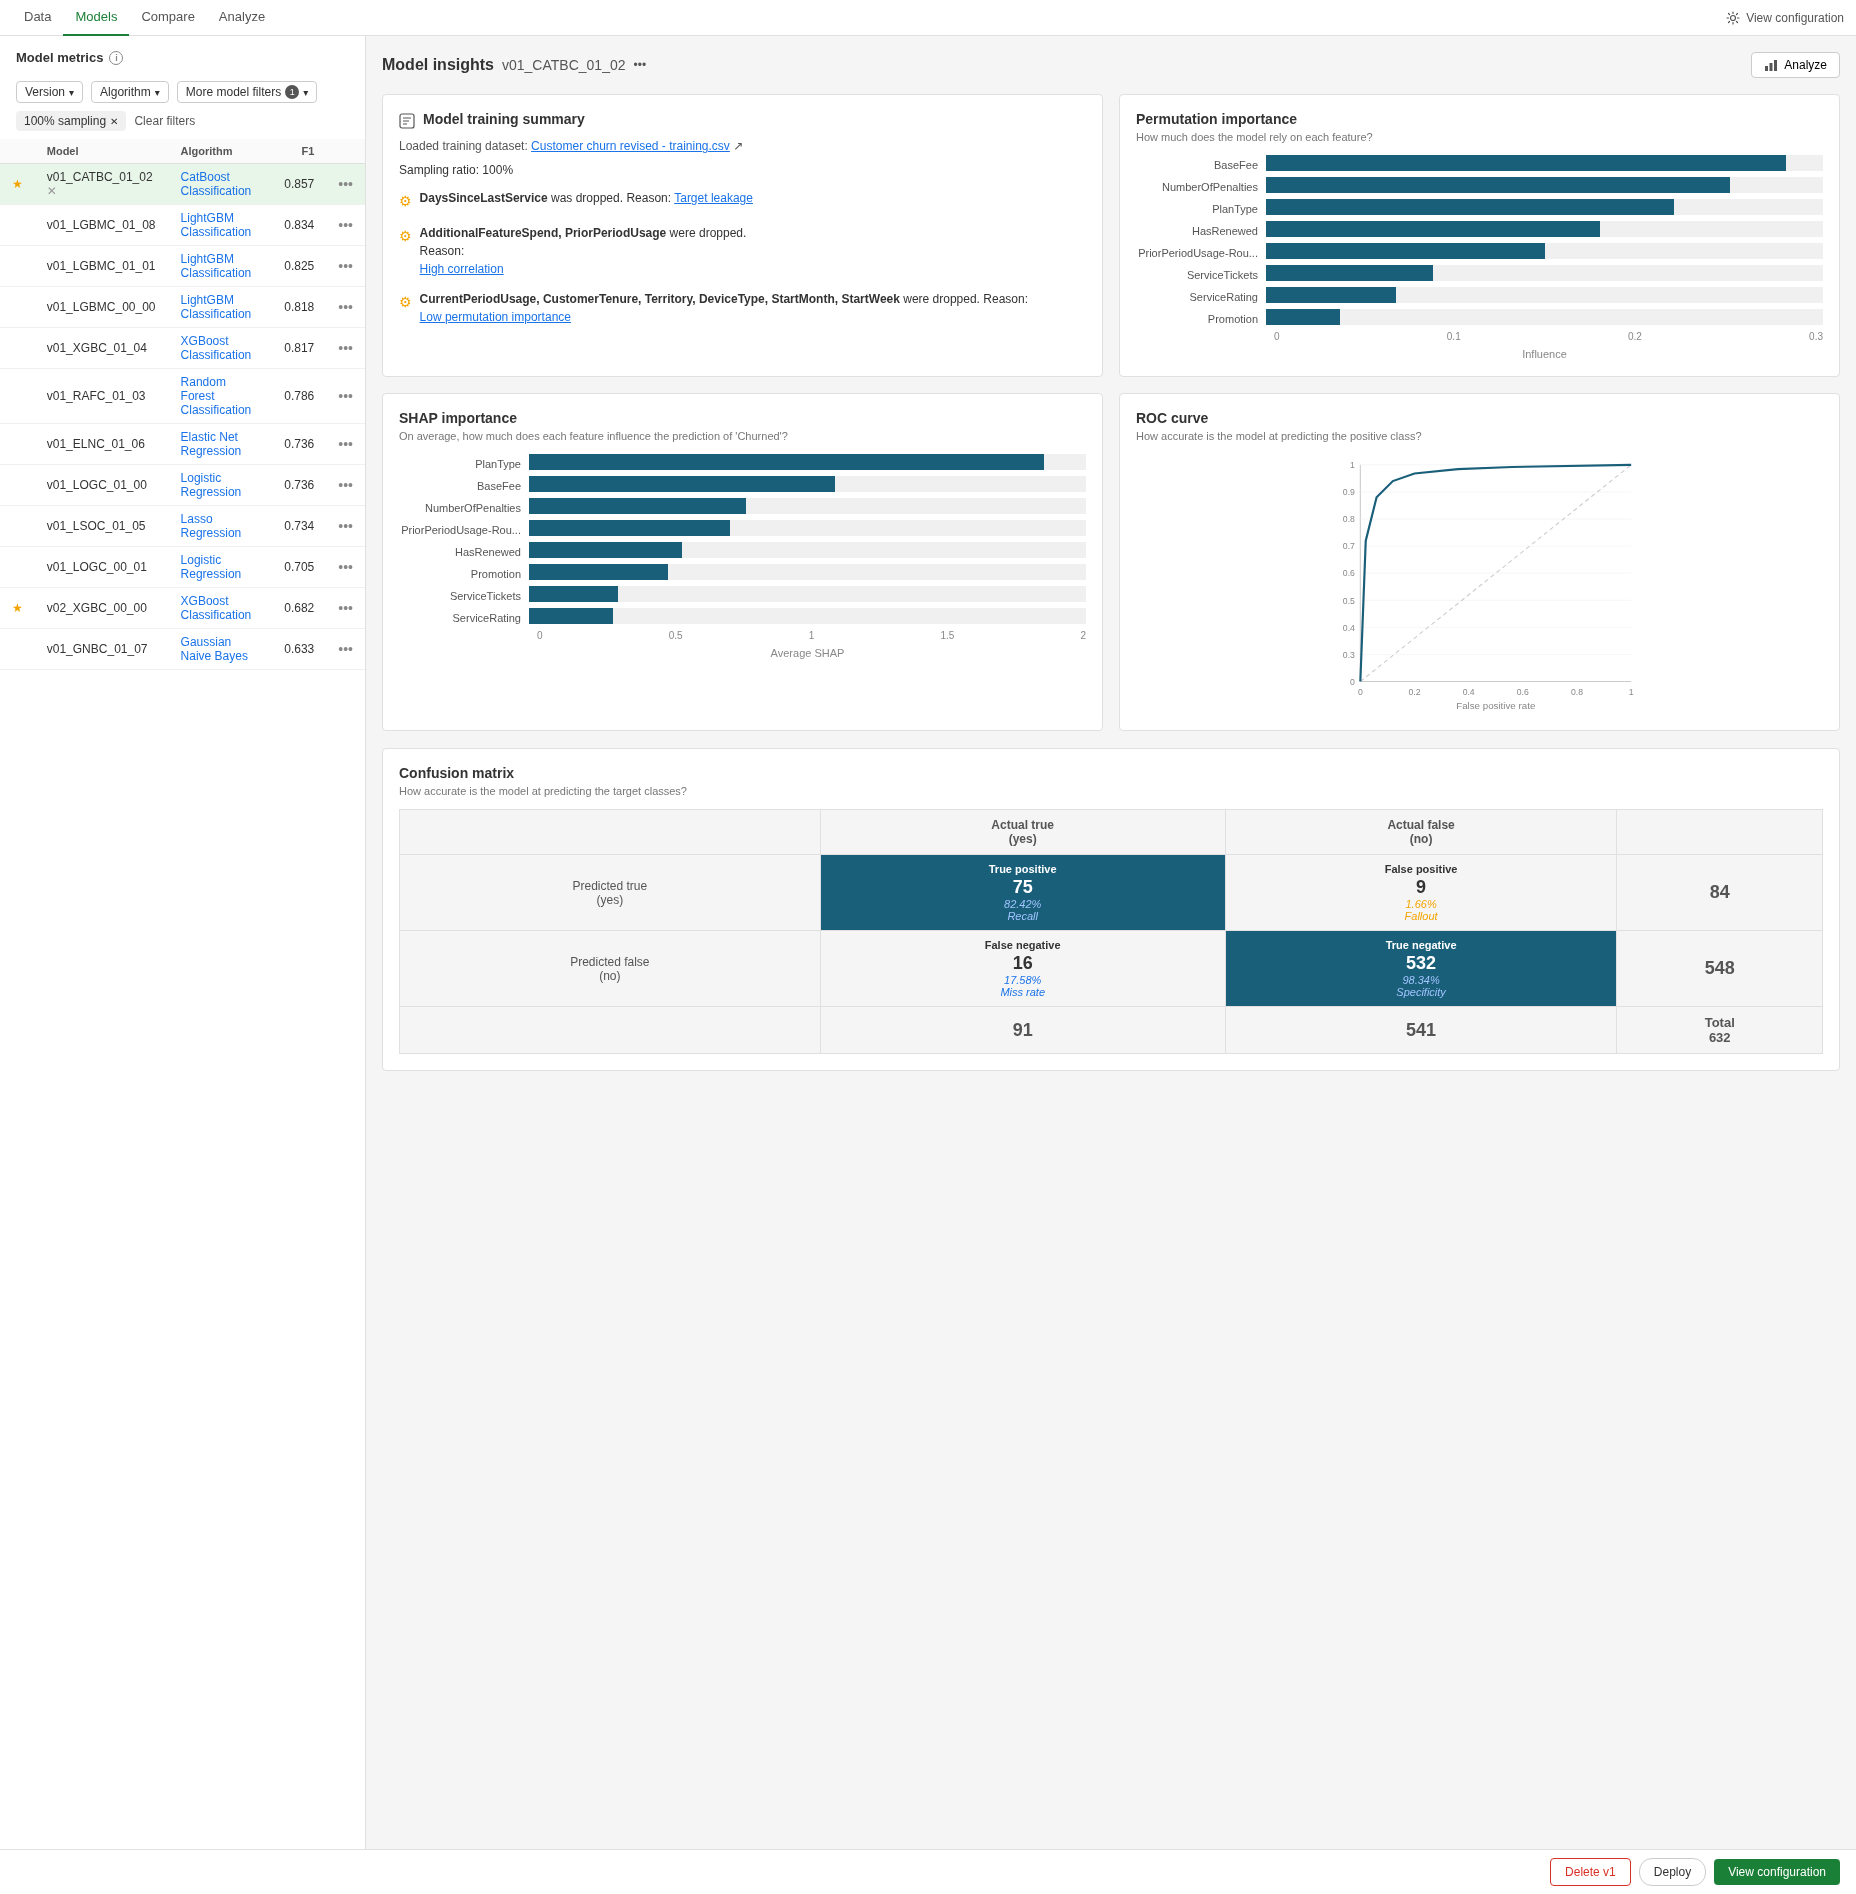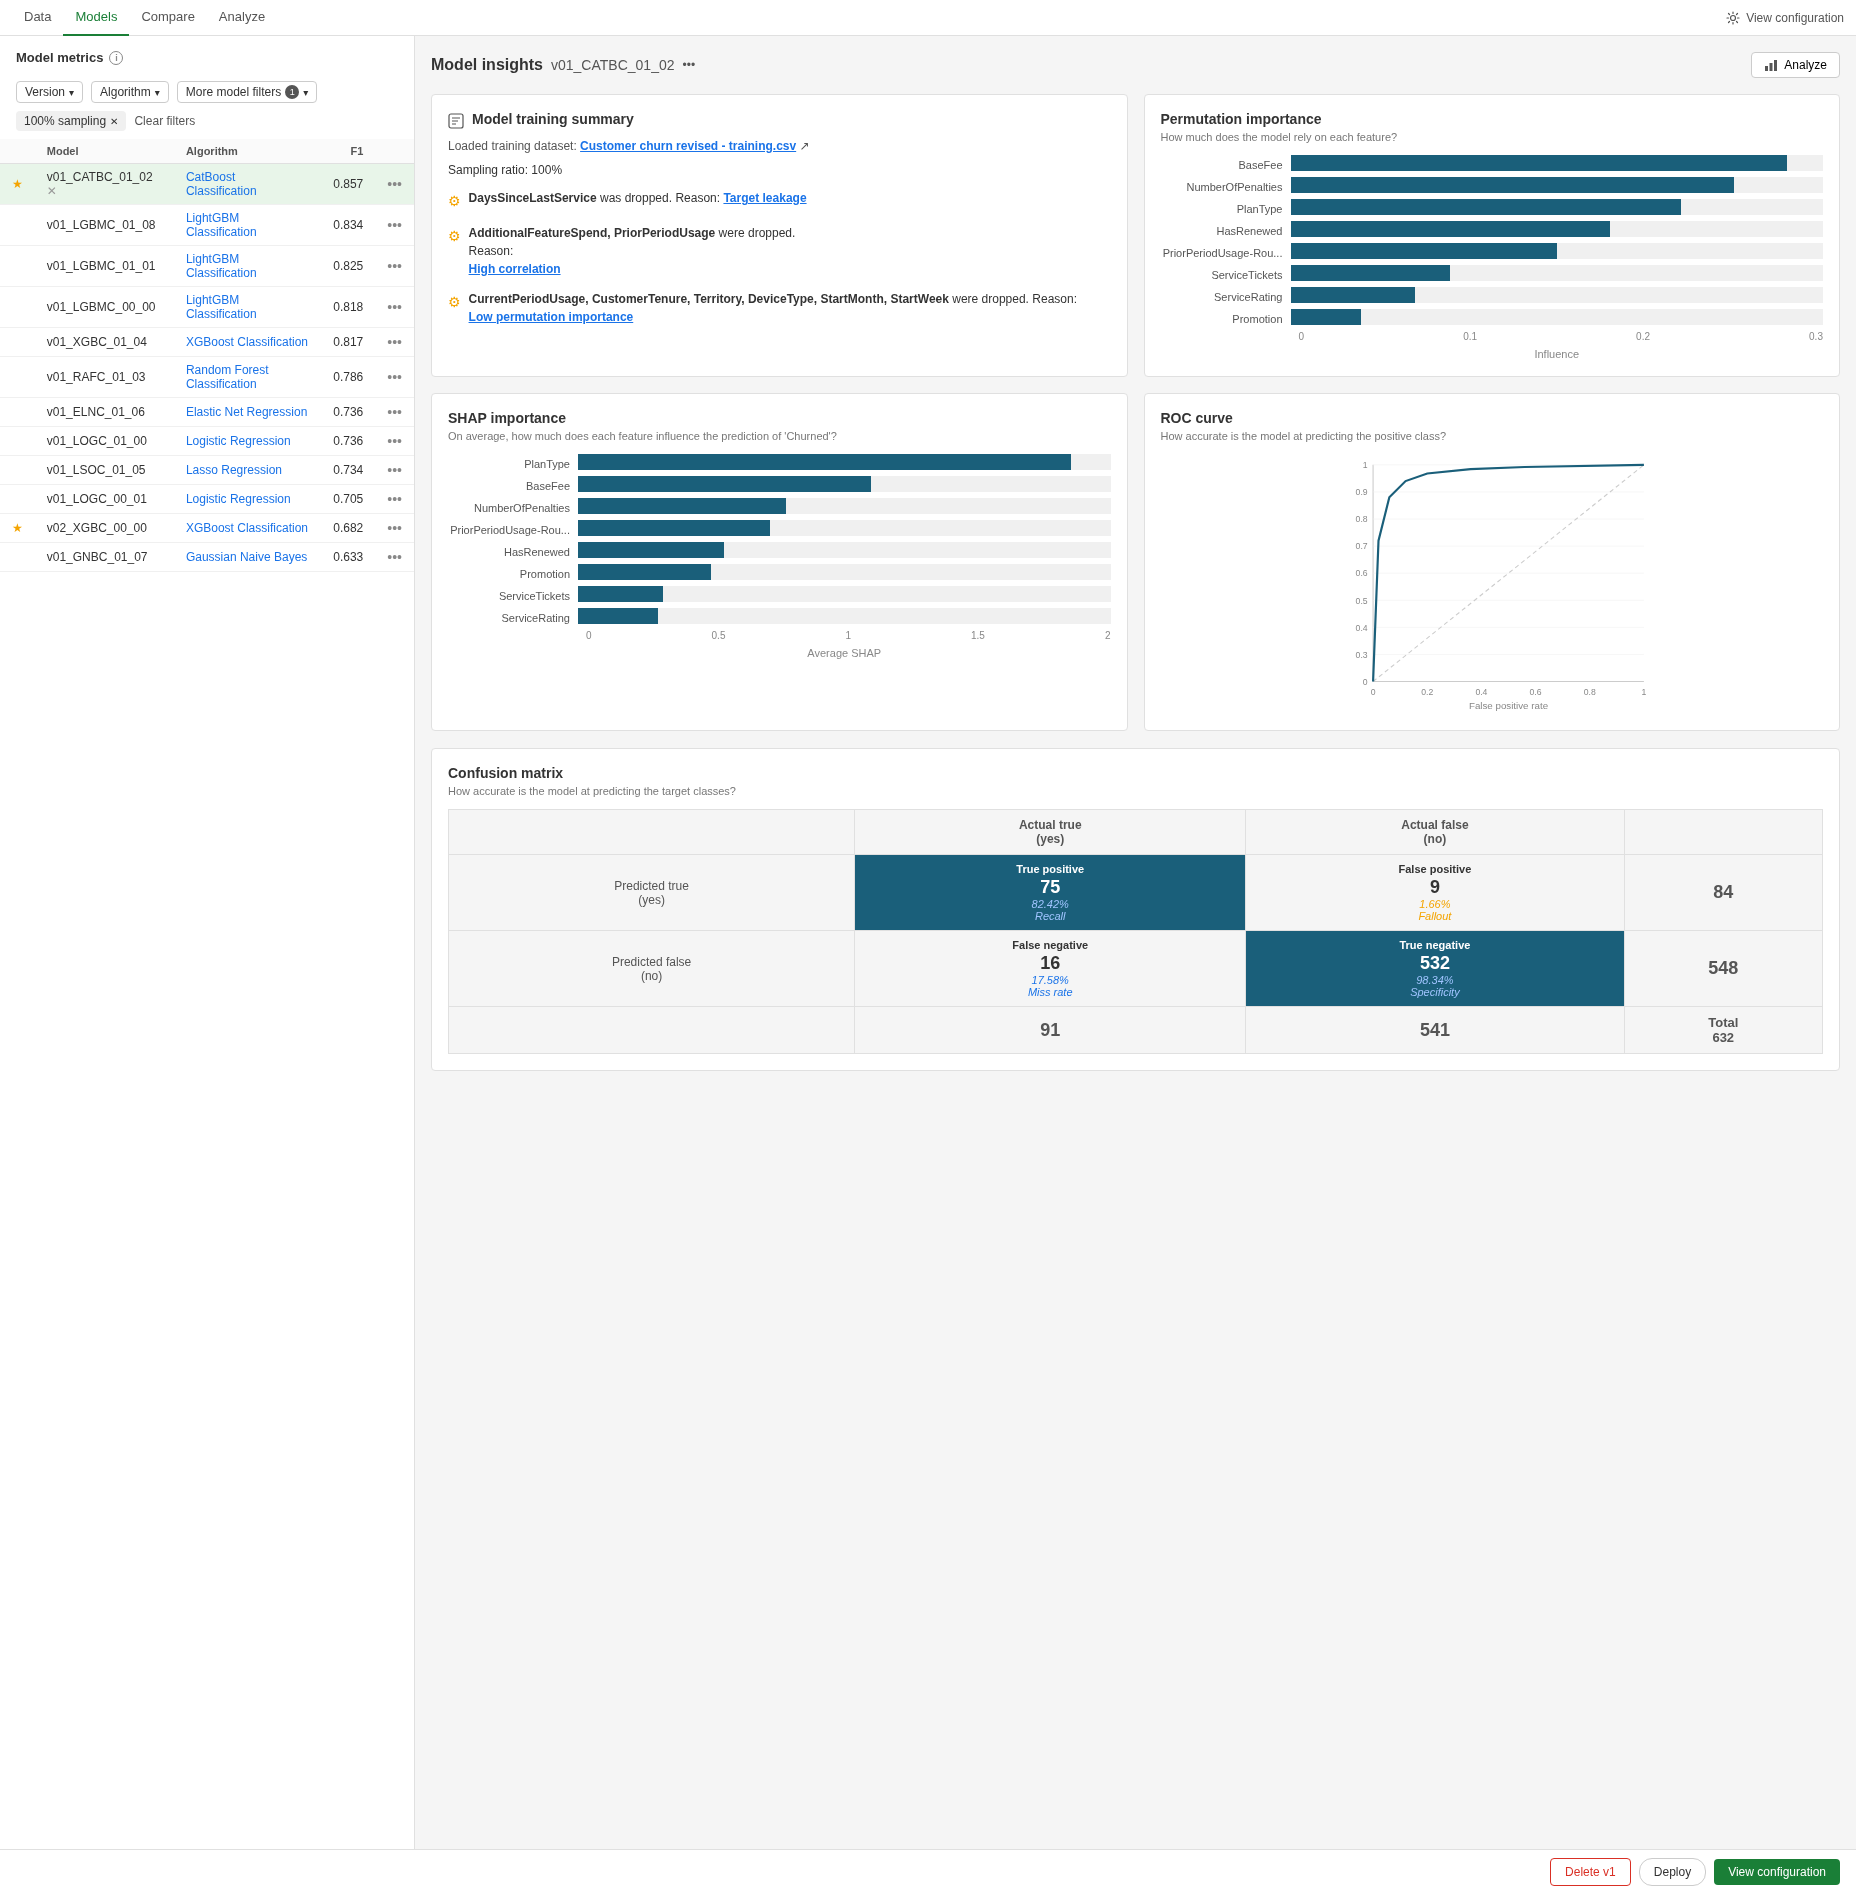--- a/index.html
+++ b/index.html
@@ -9,21 +9,21 @@
     .top-nav { display: flex; align-items: center; background: #fff; border-bottom: 1px solid #e0e0e0; padding: 0 12px; height: 36px; }
     .top-nav-item { padding: 0 12px; height: 36px; display: flex; align-items: center; cursor: pointer; font-size: 13px; color: #555; border-bottom: 2px solid transparent; }
     .top-nav-item.active { color: #1a7f37; border-bottom: 2px solid #1a7f37; }
     .top-nav-spacer { flex: 1; }
     .view-config-btn { display: flex; align-items: center; gap: 6px; font-size: 12px; color: #555; cursor: pointer; }
 
     
     .main-layout { display: flex; height: calc(100vh - 36px); overflow: hidden; }
 
     
-    .sidebar { width: 415px; background: #fff; border-right: 1px solid #e0e0e0; overflow-y: auto; flex-shrink: 0; }
+    .sidebar { width: 366px; background: #fff; border-right: 1px solid #e0e0e0; overflow-y: auto; flex-shrink: 0; }
     .sidebar-header { padding: 14px 16px 8px; }
     .sidebar-title { font-size: 13px; font-weight: 600; display: flex; align-items: center; gap: 6px; }
     .info-icon { width: 14px; height: 14px; border-radius: 50%; border: 1px solid #888; display: inline-flex; align-items: center; justify-content: center; font-size: 9px; color: #888; }
     .sidebar-filters { display: flex; align-items: center; gap: 8px; padding: 8px 16px; flex-wrap: wrap; }
     .filter-btn { display: flex; align-items: center; gap: 4px; border: 1px solid #ccc; border-radius: 4px; padding: 3px 8px; font-size: 12px; cursor: pointer; background: #fff; }
     .filter-badge { background: #555; color: #fff; border-radius: 50%; width: 14px; height: 14px; display: inline-flex; align-items: center; justify-content: center; font-size: 9px; }
     .sampling-tag { display: flex; align-items: center; gap: 4px; background: #f0f0f0; border-radius: 4px; padding: 3px 8px; font-size: 12px; }
     .clear-filters { font-size: 12px; color: #555; cursor: pointer; text-decoration: none; }
 
     
@@ -58,21 +58,21 @@
 
     
     .top-row { display: grid; grid-template-columns: 1fr 1fr; gap: 16px; margin-bottom: 16px; }
 
     
     .training-summary { }
     .trained-count { font-size: 12px; color: #555; margin-bottom: 12px; display: inline-block; border: 1px solid #e0e0e0; border-radius: 4px; padding: 3px 10px; }
     .sampling-rate { font-size: 12px; margin-bottom: 12px; }
     .drop-item { display: flex; align-items: flex-start; gap: 8px; margin-bottom: 12px; font-size: 12px; line-height: 1.5; }
     .drop-icon { color: #f4a400; font-size: 14px; margin-top: 2px; flex-shrink: 0; }
-    .link-text { color: #1a73e8; text-decoration: underline; cursor: pointer; font-weight: bold; }
+    .link-text { color: #1a73e8; text-decoration: underline; cursor: pointer; }
 
     
     .perm-chart { }
     .bar-row { display: flex; align-items: flex-end; margin-bottom: 6px; }
     .bar-label { width: 130px; font-size: 11px; color: #555; text-align: right; padding-right: 8px; flex-shrink: 0; white-space: nowrap; overflow: hidden; text-overflow: ellipsis; }
     .bar-track { flex: 1; height: 16px; background: #f0f0f0; position: relative; }
     .bar-fill { height: 100%; background: #1a5f7a; }
     .bar-axis { display: flex; justify-content: space-between; font-size: 10px; color: #888; margin-top: 4px; padding-left: 138px; }
     .axis-label { font-size: 11px; color: #888; text-align: center; margin-top: 6px; padding-left: 130px; }
 

